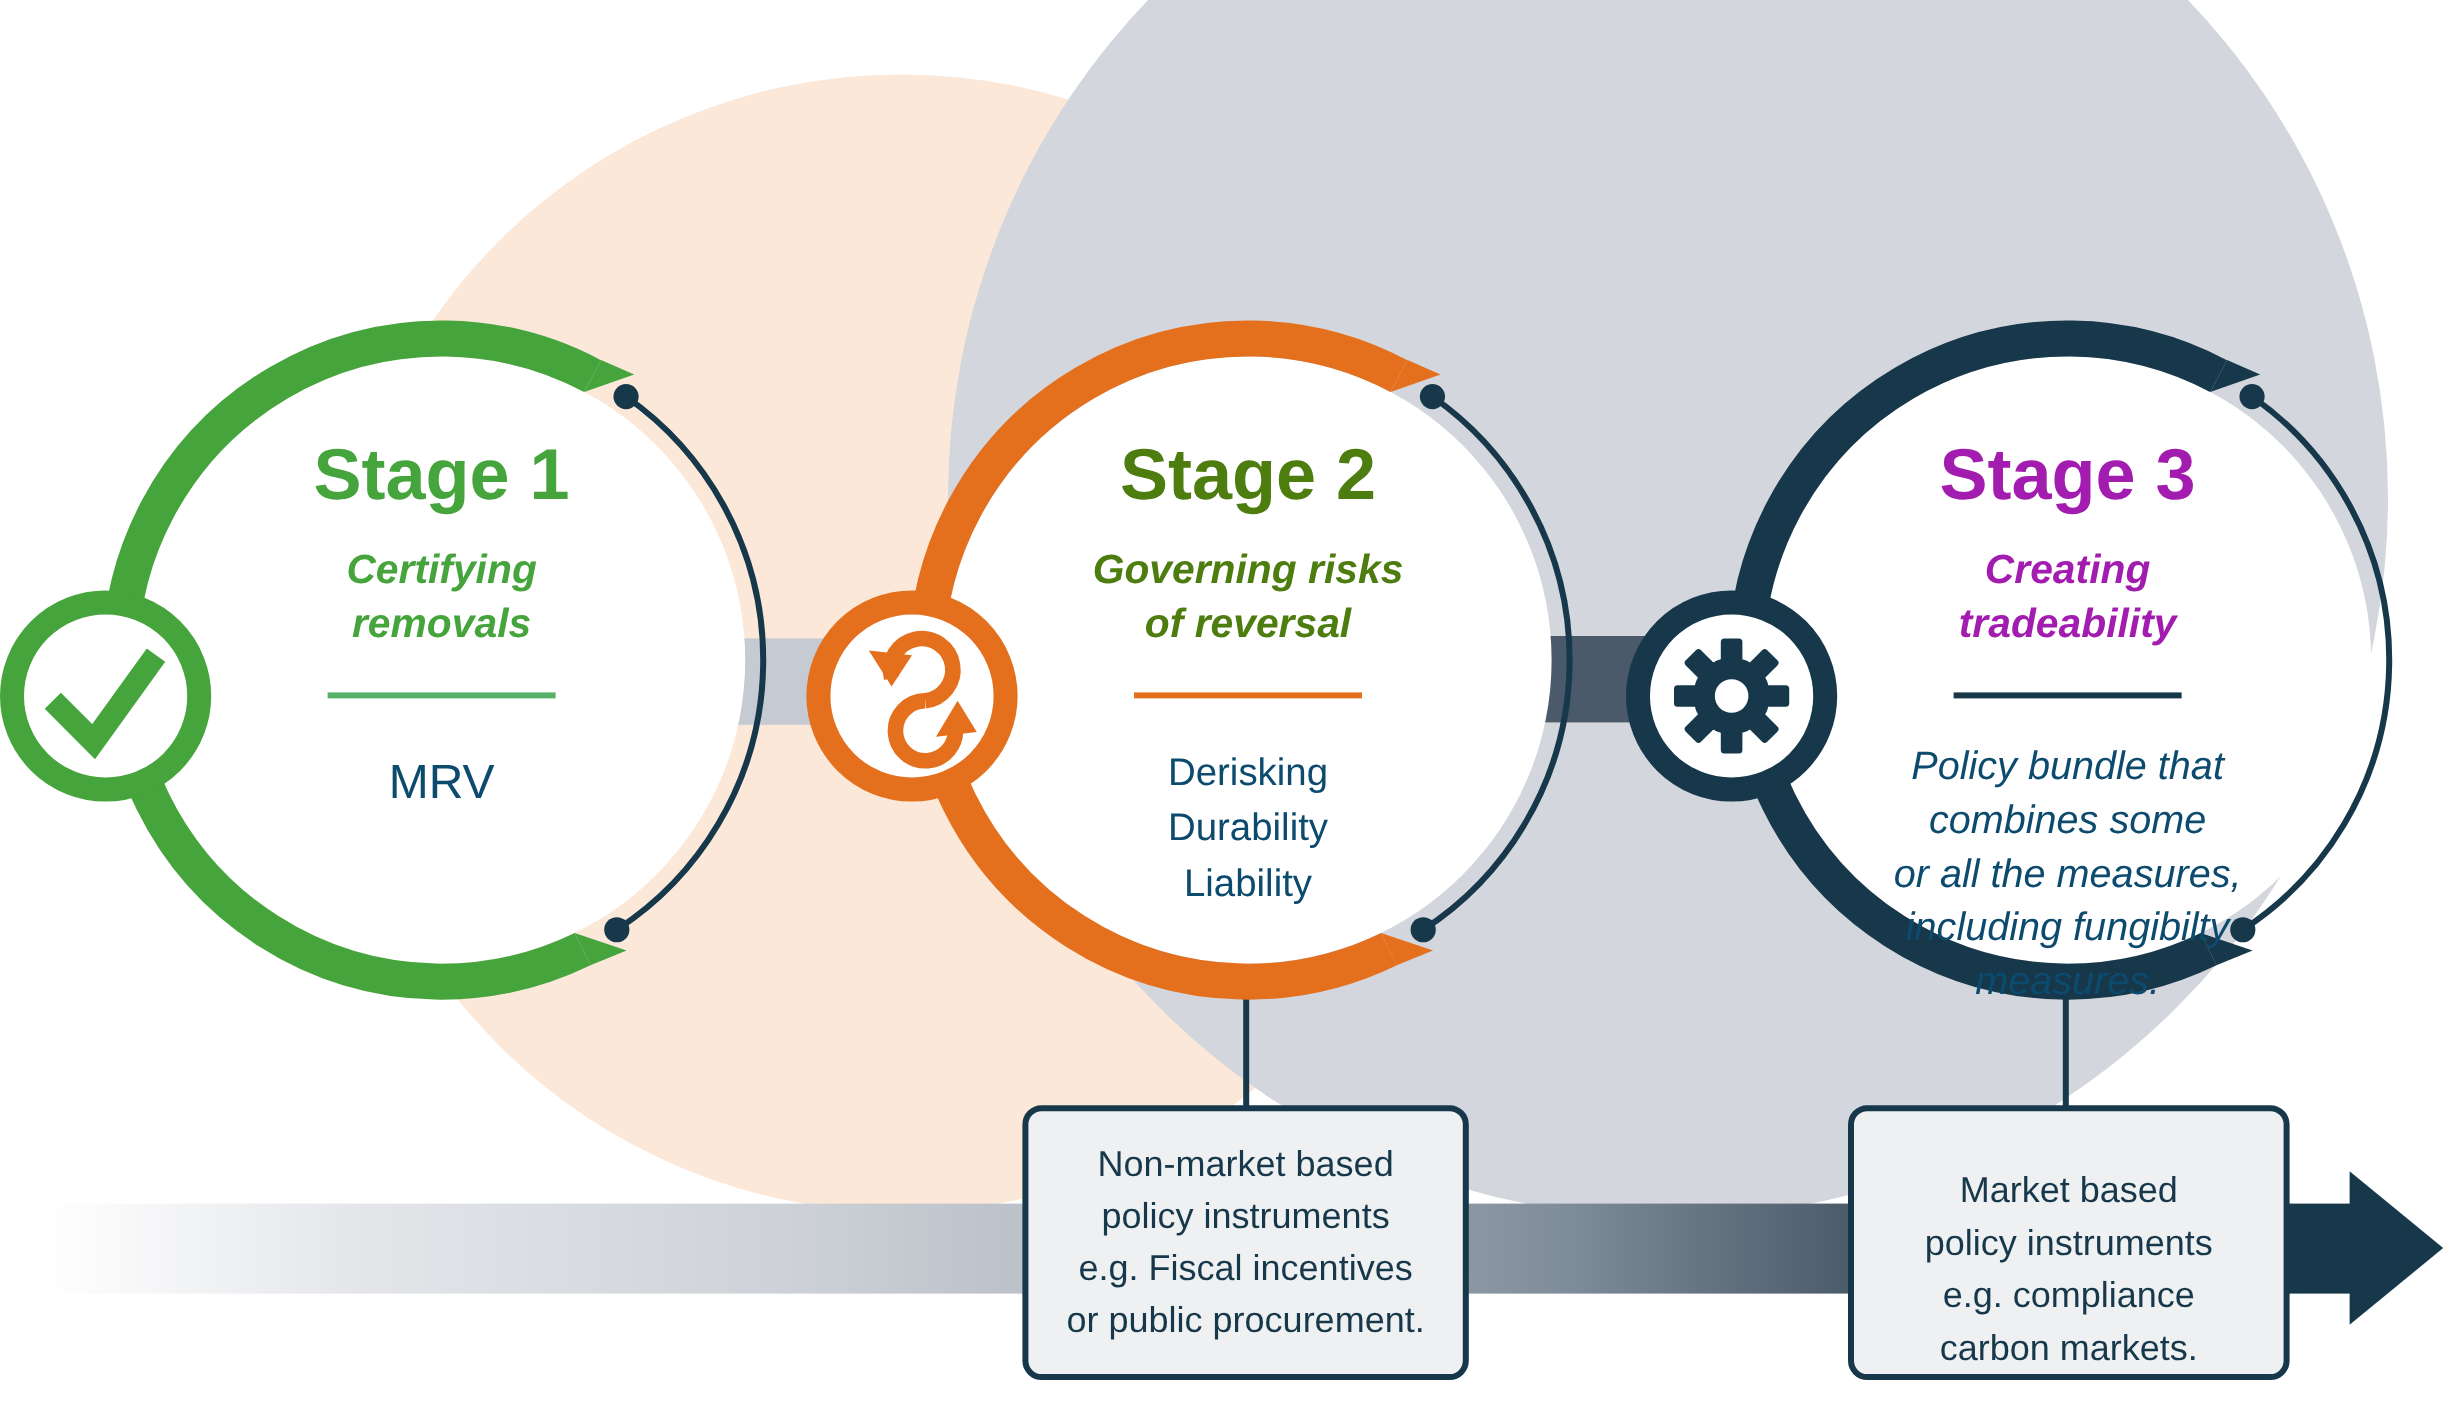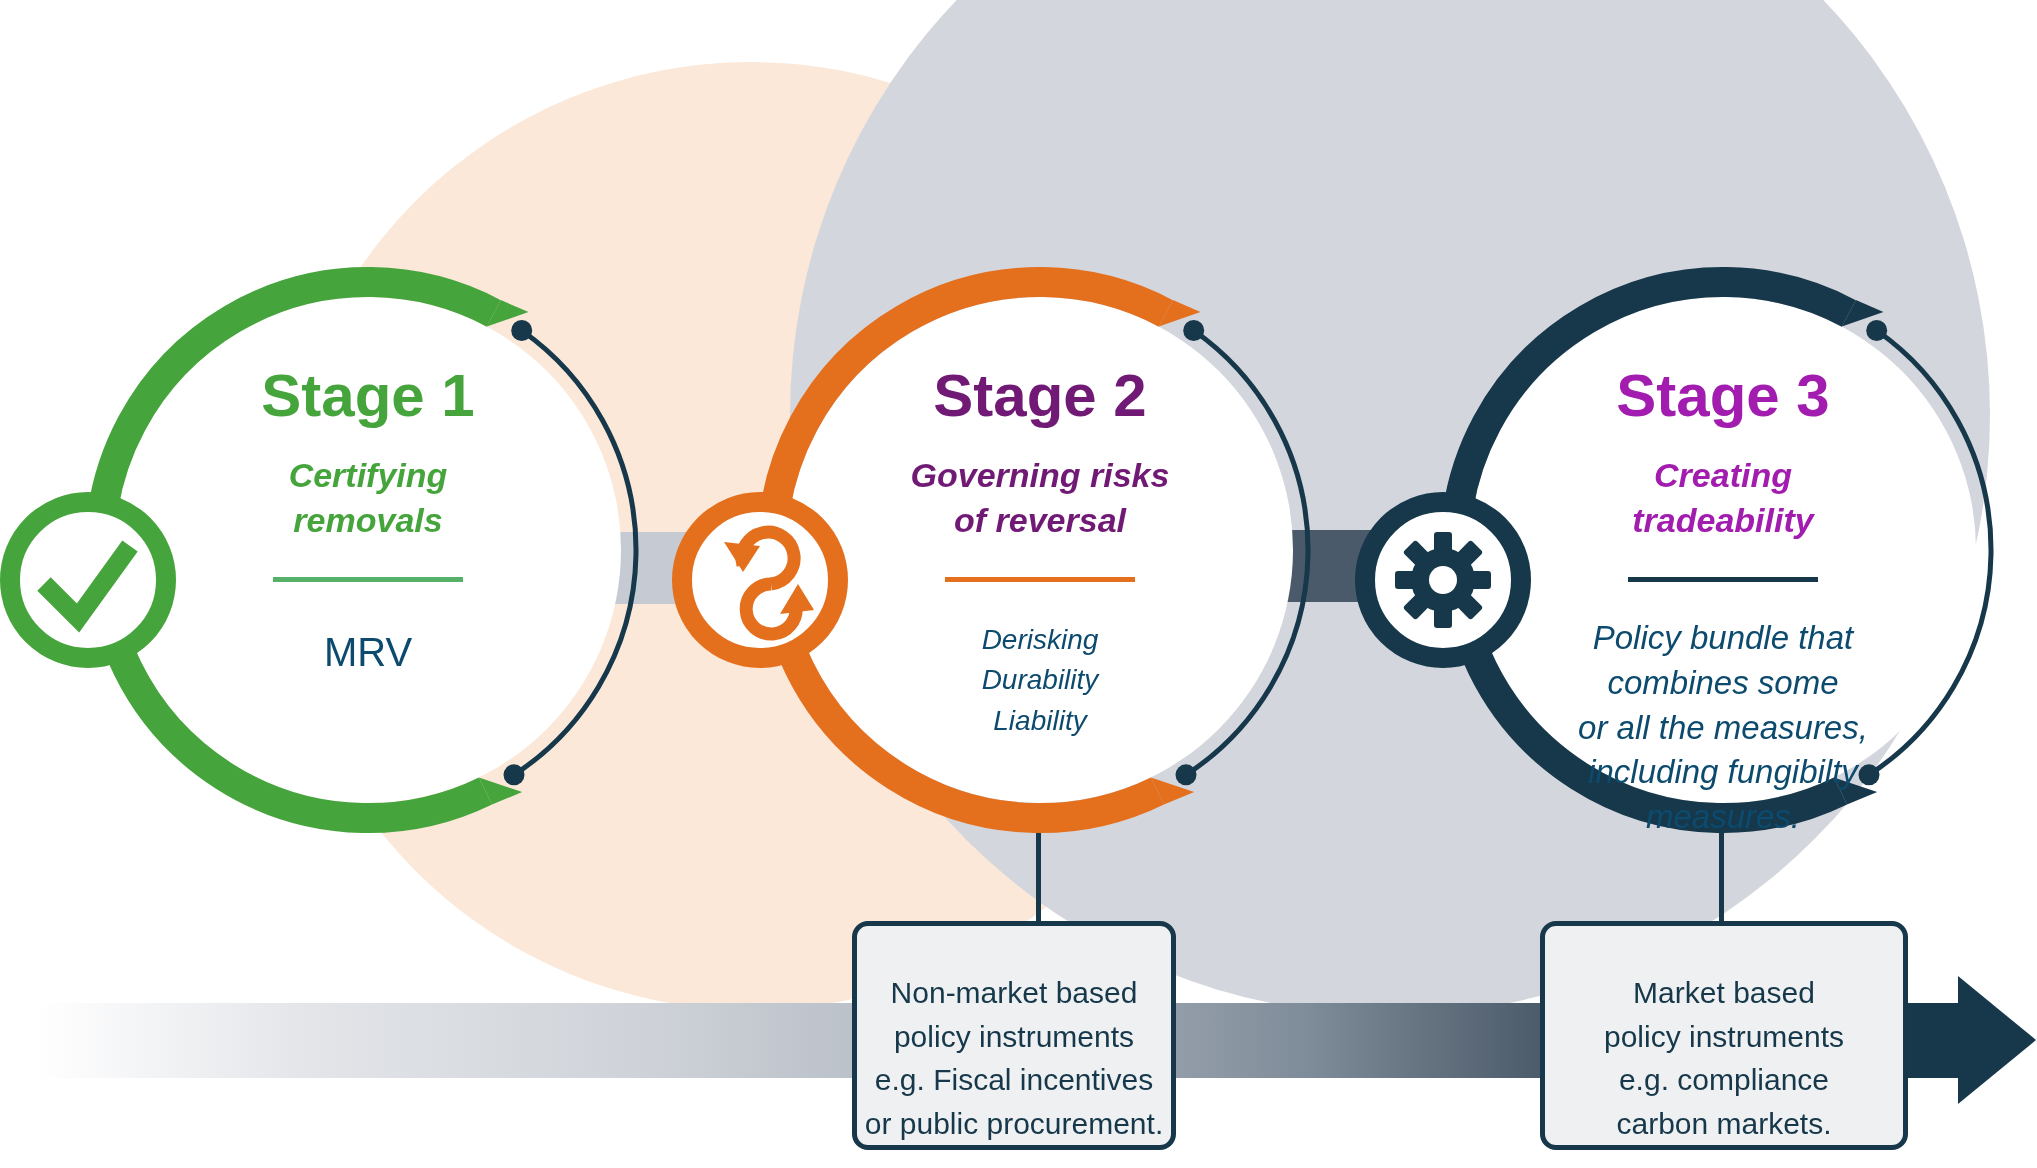--- a/index.html
+++ b/index.html
@@ -41,36 +41,36 @@
     white-space:pre-line;
   }
   .stage-text.s1{left:148px;}
   .stage-text.s2{left:820px;}
   .stage-text.s3{left:1503px;}
   .stage-title{font-size:60px;font-weight:bold;line-height:1.05;margin:0 0 8px 0;}
   .stage-sub{font-size:34px;font-weight:bold;line-height:1.32;margin:0;font-style:italic;}
   .stage-divider{width:190px;height:5px;margin:16px auto 12px auto;}
   .stage-body{color:#0c4a6e;margin:0;}
   .s1 .stage-title,.s1 .stage-sub{color:#46a43c;}
-  .s2 .stage-title,.s2 .stage-sub{color:#701a75;}
+  .s2 .stage-title,.s2 .stage-sub{color:#4d7c0f;}
   .s3 .stage-title,.s3 .stage-sub{color:#a21caf;}
   .s1 .stage-divider{background:#55b168;}
   .s2 .stage-divider{background:#e4701e;}
   .s3 .stage-divider{background:#16384a;}
   .body-s1{font-size:40px;margin-top:18px;}
-  .body-s2{font-size:28px;line-height:1.45;margin-top:8px;font-style:italic;}
+  .body-s2{font-size:32px;line-height:1.45;margin-top:8px;}
   .body-s3{font-size:33px;line-height:1.36;margin-top:4px;font-style:italic;}
 
   .callout{
     position:absolute;top:921px;height:229px;z-index:5;box-sizing:border-box;
     background:#eef0f2;border:5px solid #16384a;border-radius:16px;
     display:flex;align-items:center;justify-content:center;text-align:center;
     color:#16384a;font-size:30px;line-height:1.45;white-space:pre-line;
   }
-  .callout.c1{left:852px;width:324px;align-items:flex-end;}
+  .callout.c1{left:852px;width:372px;}
   .callout.c2{left:1540px;width:368px;align-items:flex-end;}
 </style>
 </head>
 <body>
 
 <div class="canvas">
 
   <div class="bg-circle bg-peach"></div>
   <div class="bg-circle bg-gray"></div>
 

